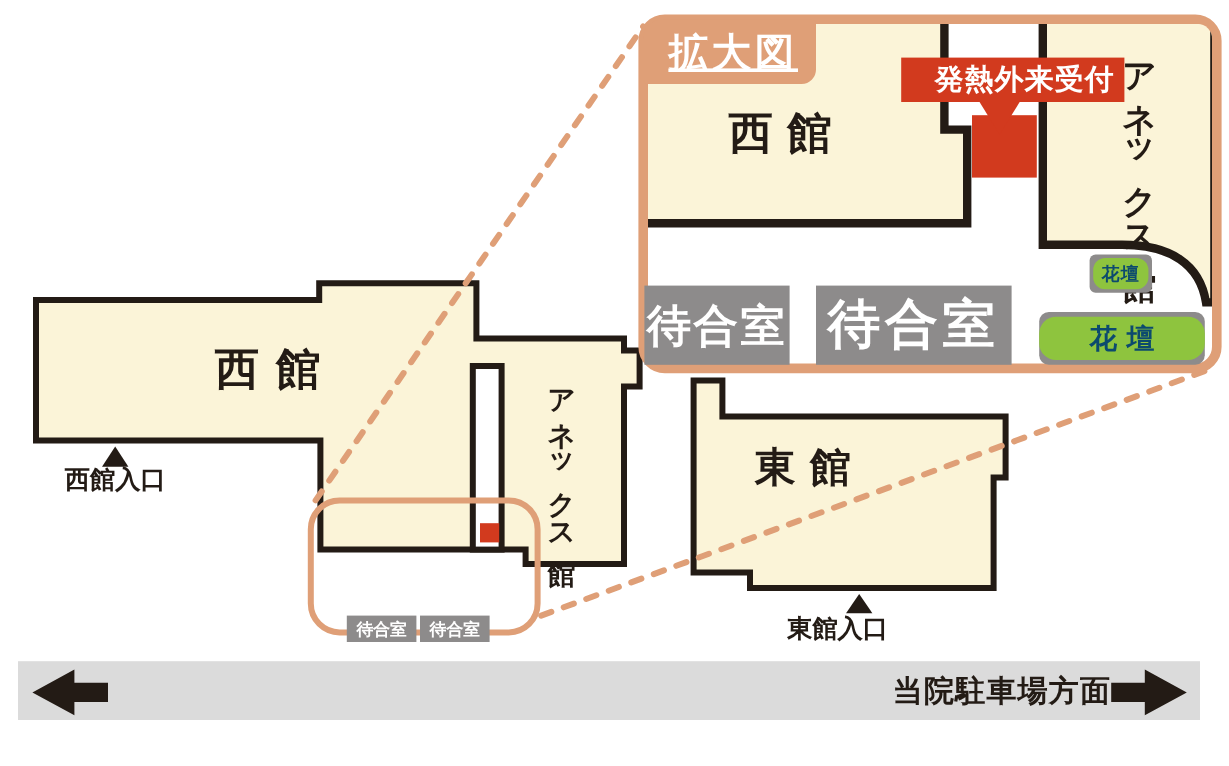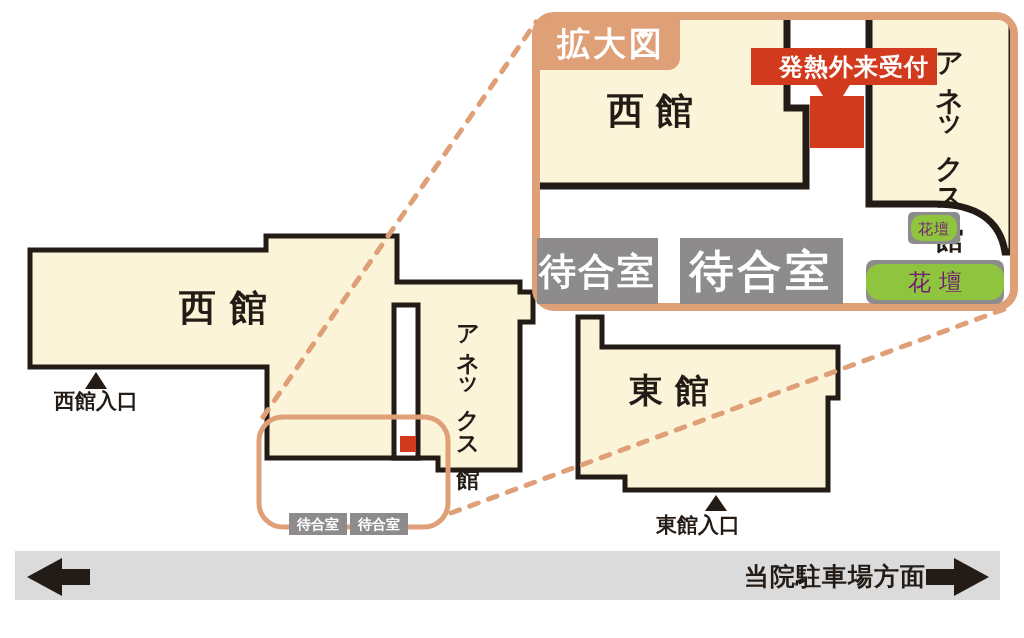--- a/index.html
+++ b/index.html
@@ -29,21 +29,21 @@
     font-weight:bold;color:var(--c-outline);line-height:1;white-space:nowrap;
   }
   .graybox{background:var(--c-gray);color:#fff;margin-top:42px;}
   .vert{writing-mode:vertical-rl;text-orientation:upright;}
   .inset-title{
     background:var(--c-salmon);color:#fff;border-radius:16px 4px 12px 4px;padding-left:6px;
   }
   .fever{background:var(--c-red);color:#fff;}
   .kadan-wrap{background:var(--c-gray);display:flex;align-items:center;justify-content:center;}
   .kadan-green{
-    background:var(--c-green);color:#701a75;font-weight:normal;display:flex;
+    background:var(--c-green);color:#0c4a6e;font-weight:bold;display:flex;
     align-items:center;justify-content:center;line-height:1;
   }
 </style>
 </head>
 <body>
 
 <div class="stage">
 
   <svg width="1024" height="638" viewBox="0 0 1024 638">
     <defs>
@@ -84,21 +84,21 @@
   </svg>
 
   <div class="lbl" style="left:160px;top:286px;width:140px;height:42px;font-size:37px;letter-spacing:14px;">西館</div>
   <div class="lbl vert" style="left:448px;top:300px;width:40px;height:160px;font-size:23px;letter-spacing:2px;">アネックス館</div>
   <div class="lbl" style="left:605px;top:370px;width:140px;height:40px;font-size:34px;letter-spacing:12px;">東館</div>
   <div class="lbl" style="left:46px;top:388px;width:100px;height:24px;font-size:21px;">西館入口</div>
   <div class="lbl" style="left:648px;top:512px;width:100px;height:24px;font-size:21px;">東館入口</div>
   <div class="lbl graybox" style="left:289px;top:471px;width:58px;height:22px;font-size:14px;">待合室</div>
   <div class="lbl graybox" style="left:350px;top:471px;width:58px;height:22px;font-size:14px;">待合室</div>
 
-  <div class="lbl inset-title" style="left:536px;top:16px;width:138px;height:54px;font-size:33px;letter-spacing:3px;">拡大図</div>
+  <div class="lbl inset-title" style="left:536px;top:16px;width:138px;height:54px;font-size:33px;letter-spacing:3px;text-decoration:underline;">拡大図</div>
   <div class="lbl" style="left:586px;top:89px;width:140px;height:42px;font-size:37px;letter-spacing:12px;">西館</div>
   <div class="lbl fever" style="left:751px;top:48px;width:166px;height:37px;font-size:24px;letter-spacing:1px;padding-left:20px;">発熱外来受付</div>
   <div class="lbl vert" style="left:928px;top:30px;width:42px;height:178px;font-size:28px;letter-spacing:2px;">アネックス館</div>
   <div class="lbl graybox" style="left:537px;top:196px;width:121px;height:66px;font-size:37px;letter-spacing:2px;">待合室</div>
   <div class="lbl graybox" style="left:680px;top:196px;width:163px;height:66px;font-size:44px;letter-spacing:4px;">待合室</div>
   <div class="kadan-wrap" style="position:absolute;left:908px;top:212px;width:52px;height:32px;border-radius:5px;">
     <div class="kadan-green" style="width:46px;height:26px;border-radius:10px;font-size:15px;letter-spacing:1px;">花壇</div>
   </div>
   <div class="kadan-wrap" style="position:absolute;left:866px;top:260px;width:138px;height:44px;border-radius:8px;">
     <div class="kadan-green" style="width:130px;height:36px;border-radius:14px;font-size:23px;letter-spacing:8px;padding-left:8px;">花壇</div>

